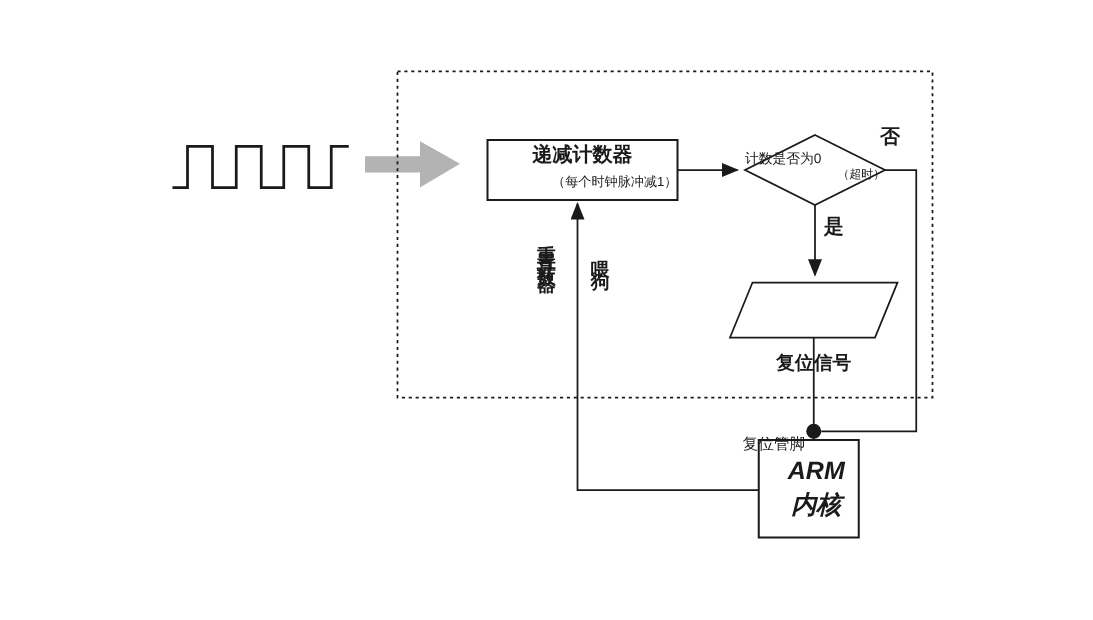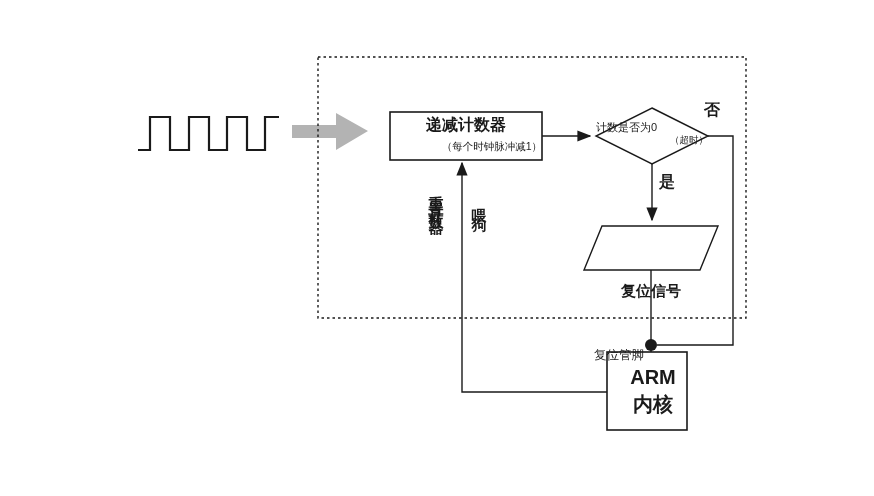--- a/index.html
+++ b/index.html
@@ -20,21 +20,21 @@
   .clock-label{left:128px;top:82px;width:174px;text-align:center;font-size:15px;font-weight:bold;}
   .counter-title{left:390px;top:115px;width:152px;text-align:center;font-size:16px;font-weight:bold;}
   .counter-sub{left:390px;top:140px;width:152px;text-align:right;font-size:10.5px;}
   .dec1{left:596px;top:121px;width:112px;text-align:left;font-size:11px;}
   .dec2{left:596px;top:134px;width:112px;text-align:right;font-size:9.5px;}
   .no-lbl{left:704px;top:100px;font-size:16px;font-weight:bold;}
   .yes-lbl{left:659px;top:172px;font-size:16px;font-weight:bold;}
   .reset-signal{left:588px;top:238px;width:126px;text-align:center;font-size:15px;font-weight:bold;margin-top:44px;}
   .reset-pin{left:566px;top:332px;width:78px;text-align:right;font-size:12.5px;margin-top:16px;}
   .arm-text{left:607px;top:352px;width:92px;height:78px;display:flex;flex-direction:column;
-    align-items:center;justify-content:center;font-size:20px;font-weight:bold;line-height:1.35;}
+    align-items:center;justify-content:center;font-size:20px;font-weight:bold;line-height:1.35;font-style:italic;}
   .vert{writing-mode:vertical-rl;text-orientation:upright;font-size:15px;font-weight:bold;}
   .reset-counter{left:427px;top:184px;letter-spacing:6px;}
   .feed-dog{left:470px;top:196px;letter-spacing:9px;}
 </style>
 </head>
 <body>
 
 <div class="canvas">
 
   <svg width="874" height="496" viewBox="0 0 874 496">

